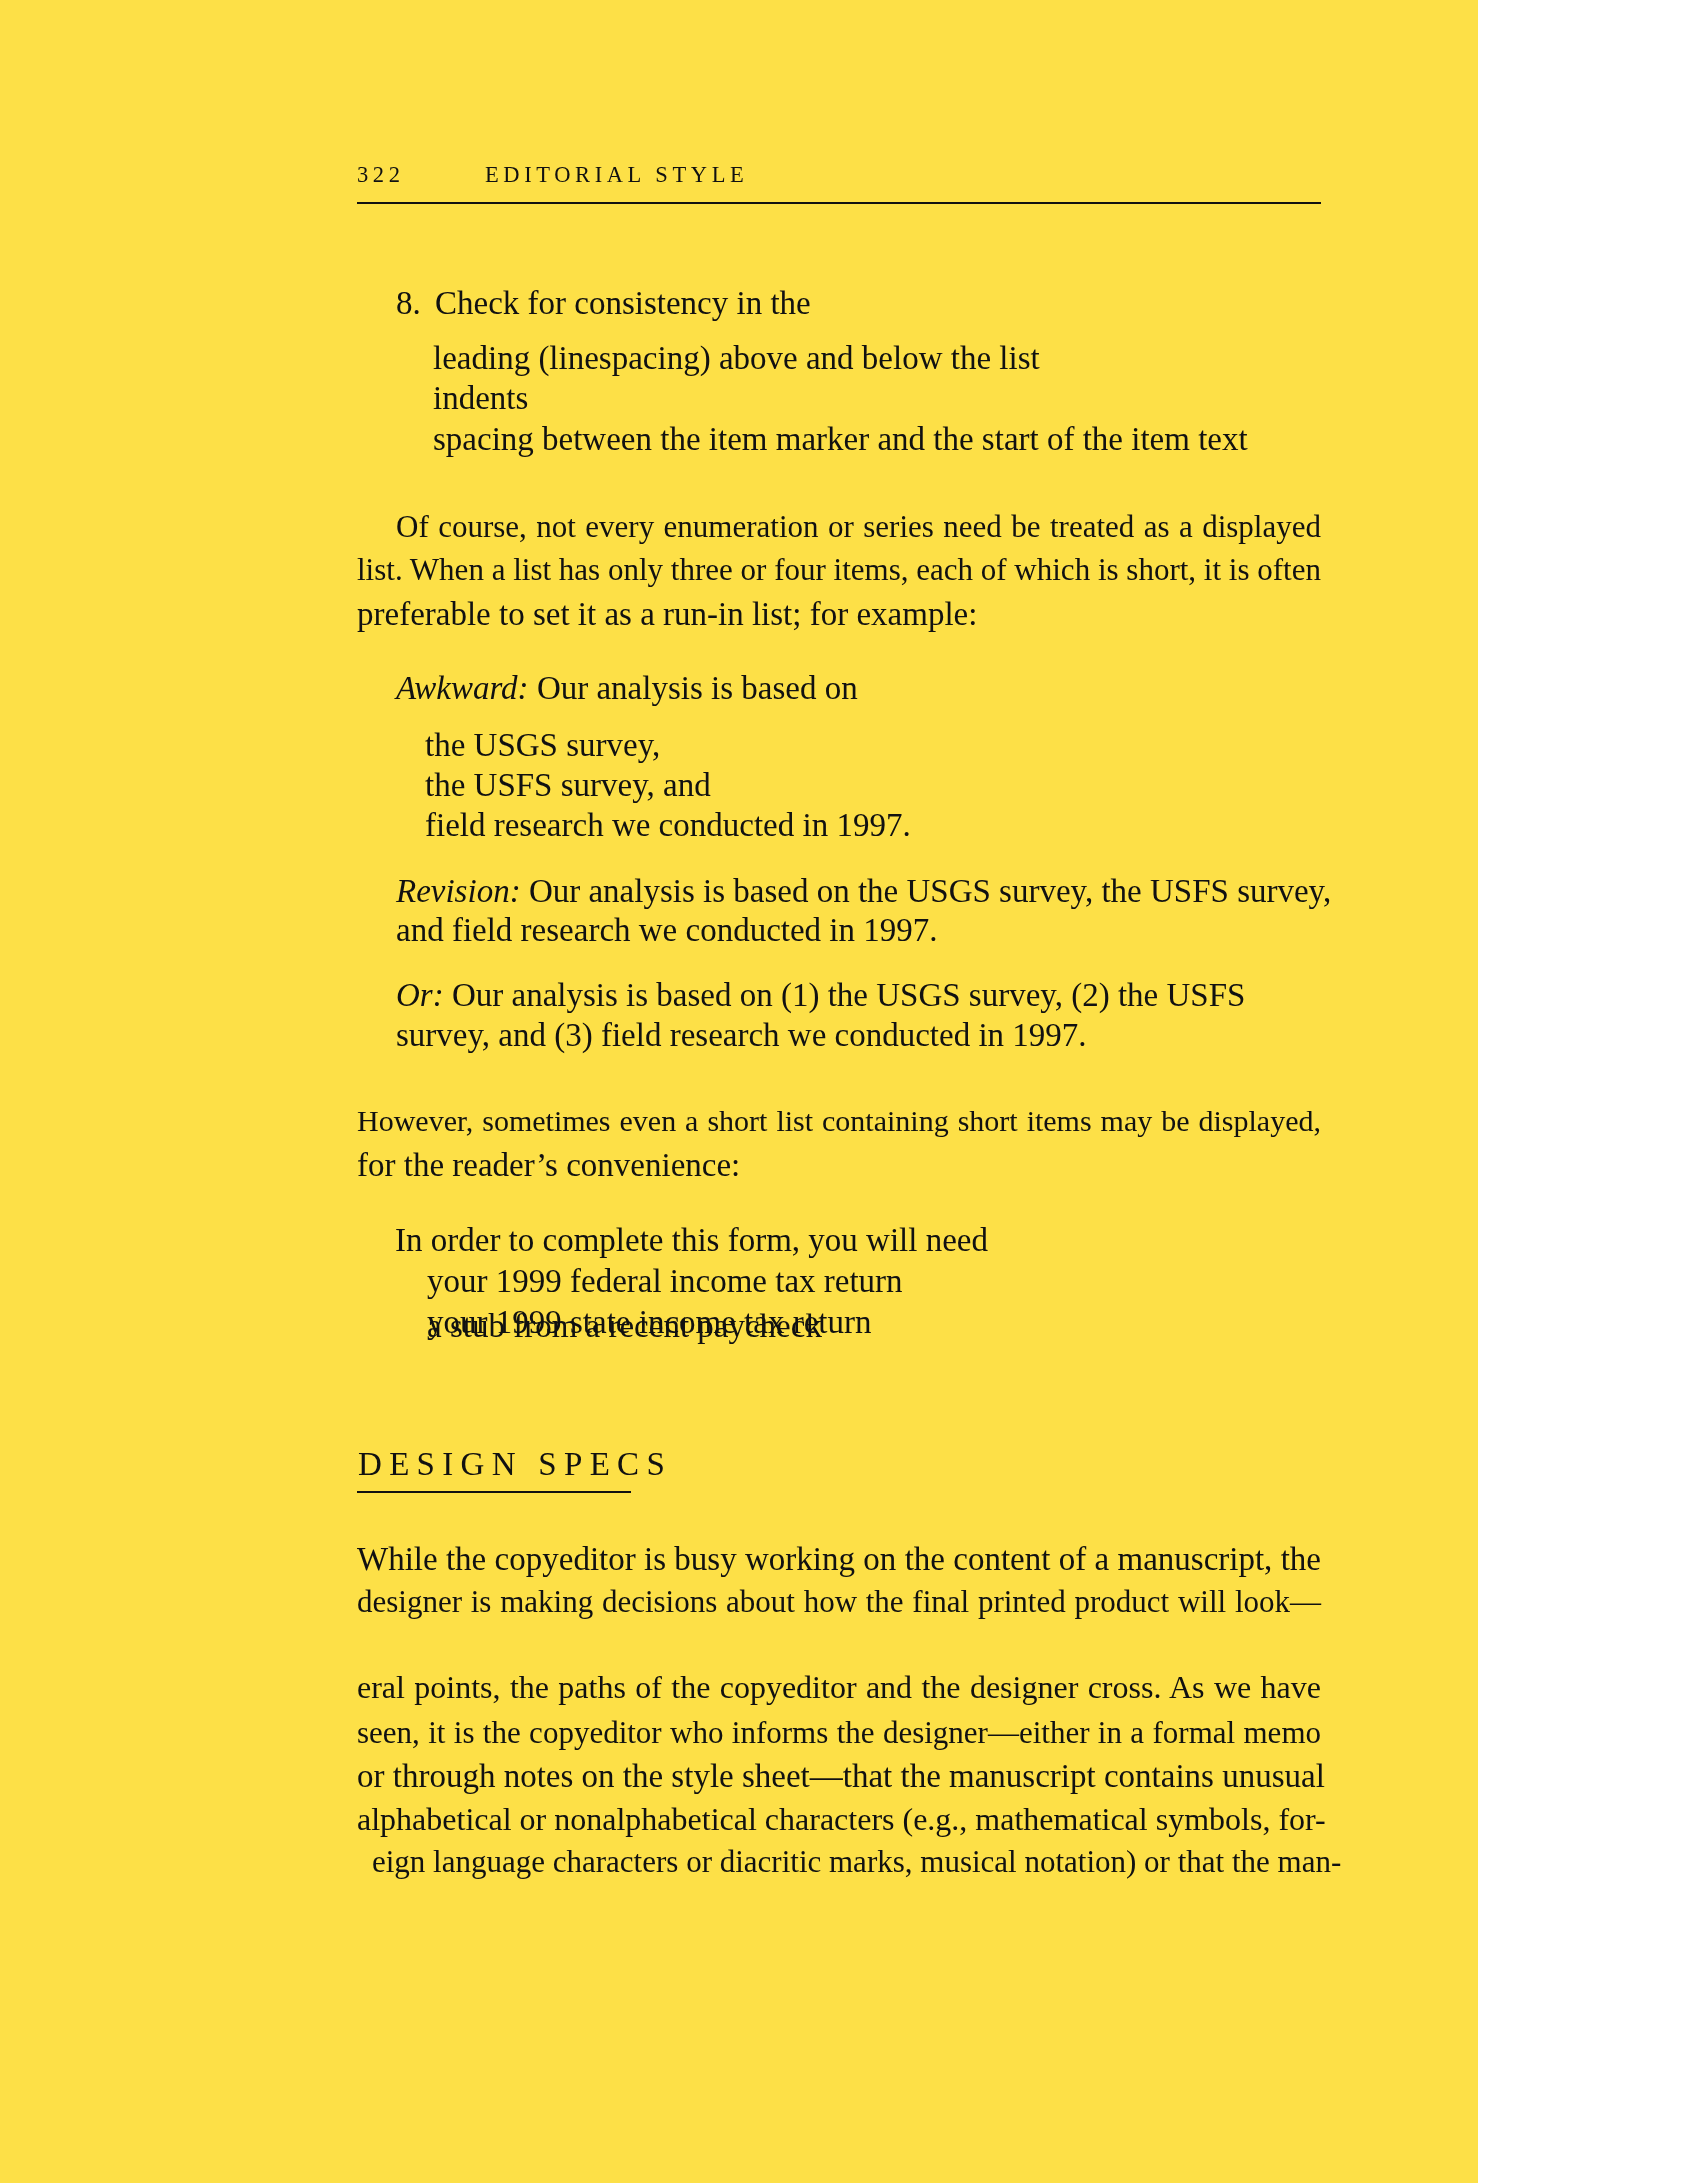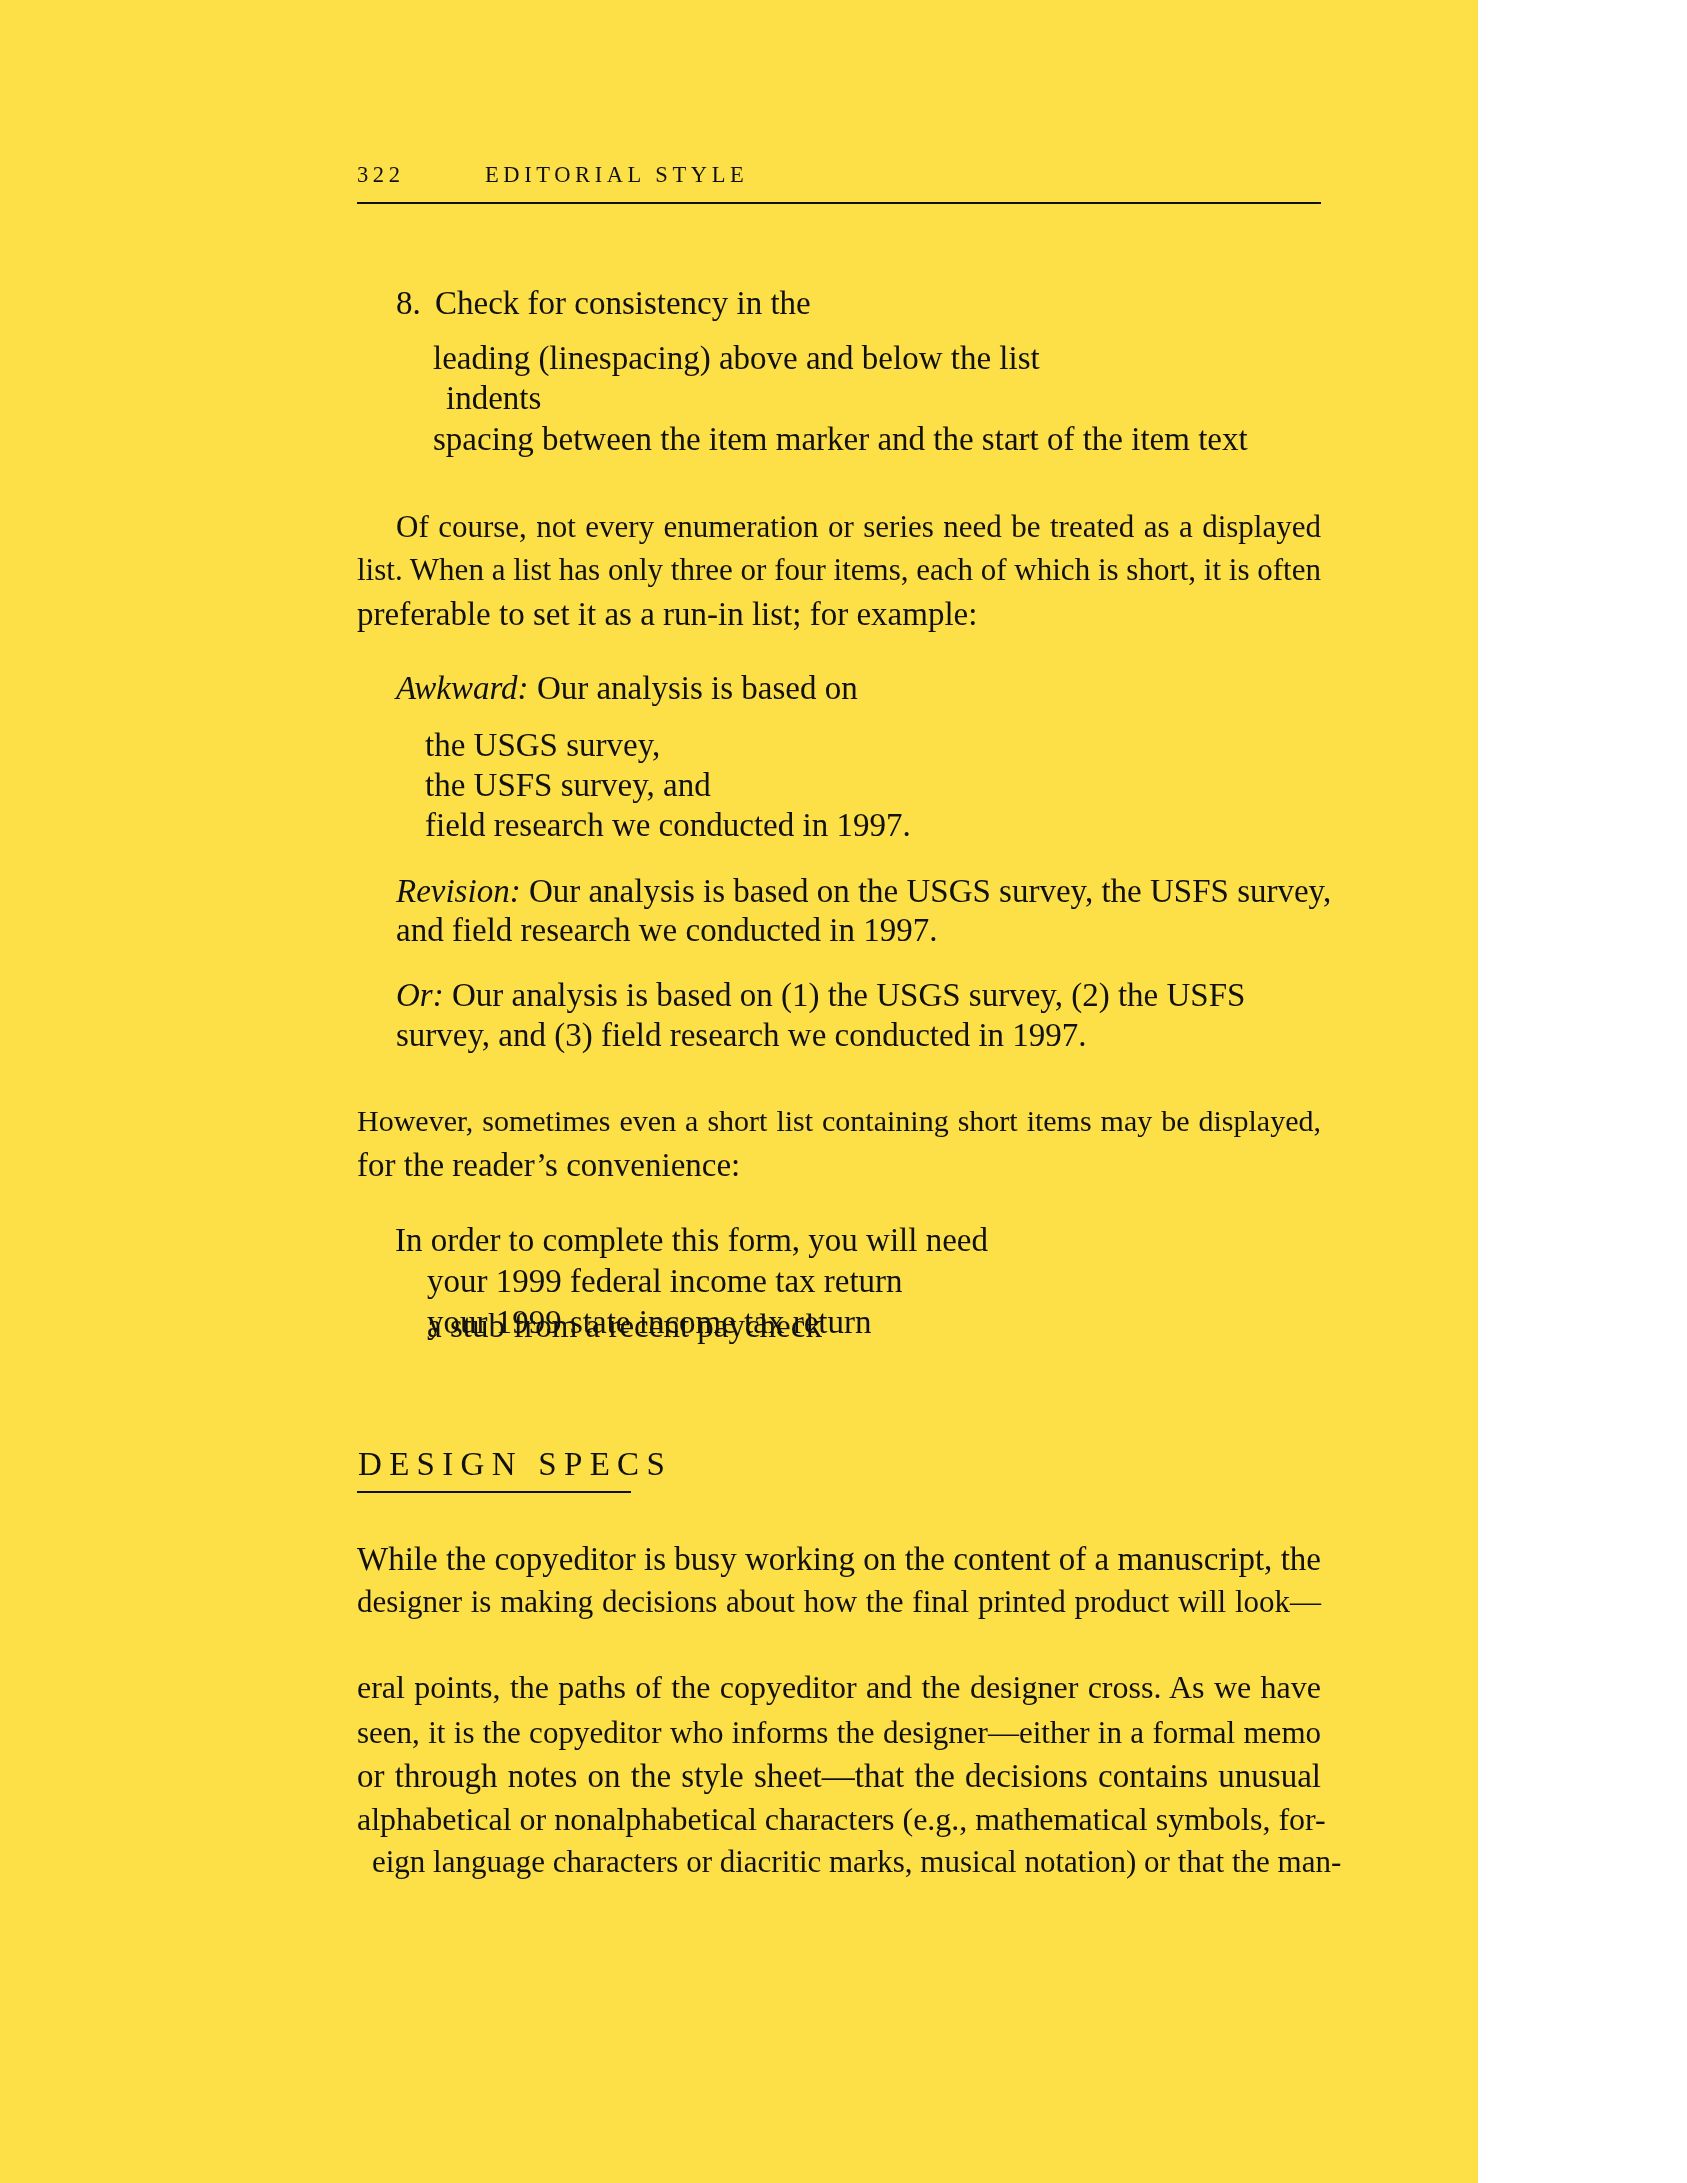--- a/index.html
+++ b/index.html
@@ -23,21 +23,21 @@
 
   <div class="running-head">
     <span class="folio">322</span>
     <span class="title">EDITORIAL STYLE</span>
   </div>
   <div class="head-rule"></div>
 
   <div class="ln" style="left:396px; top:283px;">8.</div>
   <div class="ln" style="left:435px; top:283px;">Check for consistency in the</div>
   <div class="ln" style="left:433px; top:338px;">leading (linespacing) above and below the list</div>
-  <div class="ln" style="left:446px; top:378px;">indents</div>
+  <div class="ln" style="left:433px; top:378px;">indents</div>
   <div class="ln" style="left:433px; top:419px;">spacing between the item marker and the start of the item text</div>
 
   <div class="ln just" style="left: 396px; width: 925px; top: 507px; font-size: 31px;">Of course, not every enumeration or series need be treated as a displayed</div>
   <div class="ln just" style="top: 550px; font-size: 31px;">list. When a list has only three or four items, each of which is short, it is often</div>
   <div class="ln" style="left:357px; top:594px;">preferable to set it as a run-in list; for example:</div>
 
   <div class="ln" style="left:396px; top:668px;">
     <i>Awkward:</i>
     <span>Our analysis is based on</span>
   </div>
@@ -65,18 +65,18 @@
   <div class="ln" style="left:427px; top:1302px;">your 1999 state income tax return</div>
   <div class="ln" style="left:427px; top:1306px;">a stub from a recent paycheck</div>
 
   <div class="section-head">DESIGN SPECS</div>
   <div class="section-rule"></div>
 
   <div class="ln just" style="top: 1539px; font-size: 33px;">While the copyeditor is busy working on the content of a manuscript, the</div>
   <div class="ln just" style="top: 1582px; font-size: 31px;">designer is making decisions about how the final printed product will look—</div>
   <div class="ln just" style="top: 1713px; font-size: 31px;">seen, it is the copyeditor who informs the designer—either in a formal memo</div>
   <div class="ln just" style="top: 1667px; font-size: 32px;">eral points, the paths of the copyeditor and the designer cross. As we have</div>
-  <div class="ln just" style="top: 1756px; font-size: 33px;">or through notes on the style sheet—that the decisions contains unusual</div>
+  <div class="ln just" style="top: 1756px; font-size: 33px;">or through notes on the style sheet—that the manuscript contains unusual</div>
   <div class="ln just" style="top: 1799px; font-size: 32px;">alphabetical or nonalphabetical characters (e.g., mathematical symbols, for-</div>
   <div class="ln just" style="top: 1842px; font-size: 31px; margin-left: 15px;">eign language characters or diacritic marks, musical notation) or that the man-</div>
 
 </div>
 
 
 </body></html>

